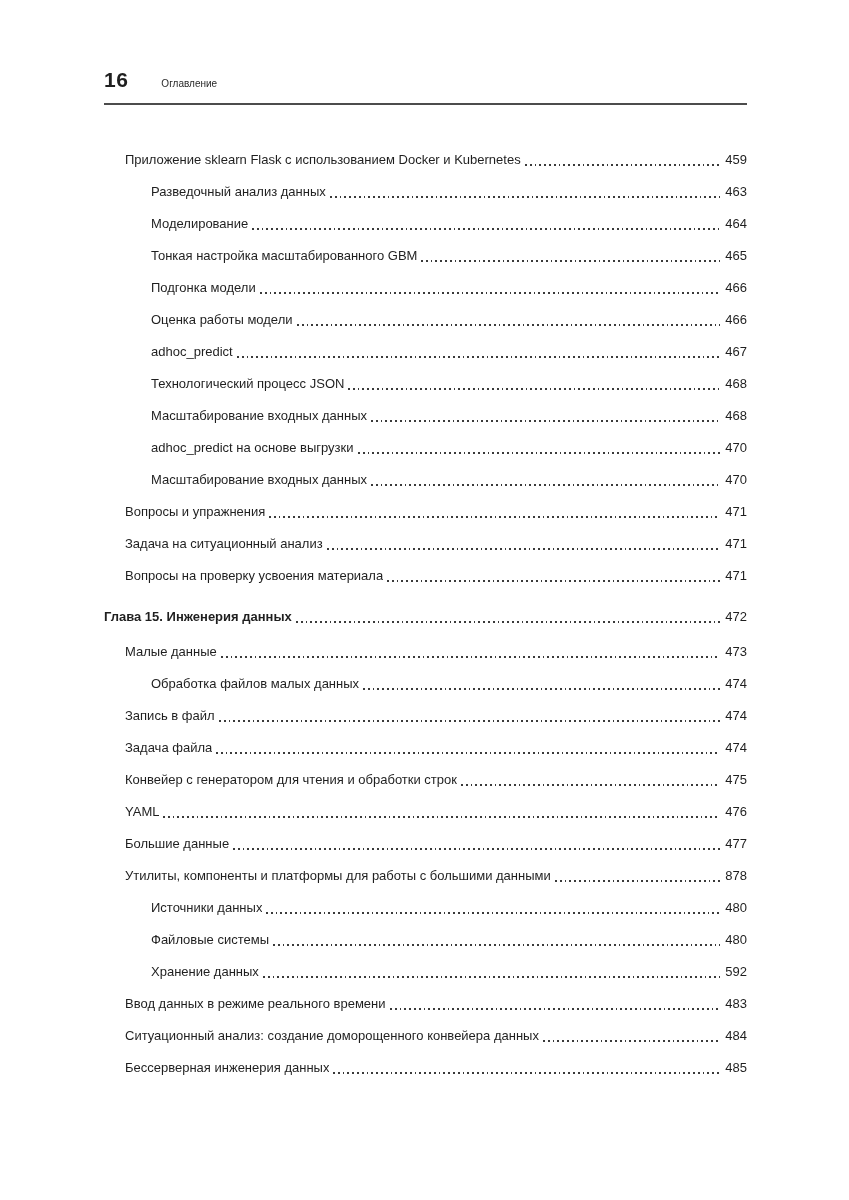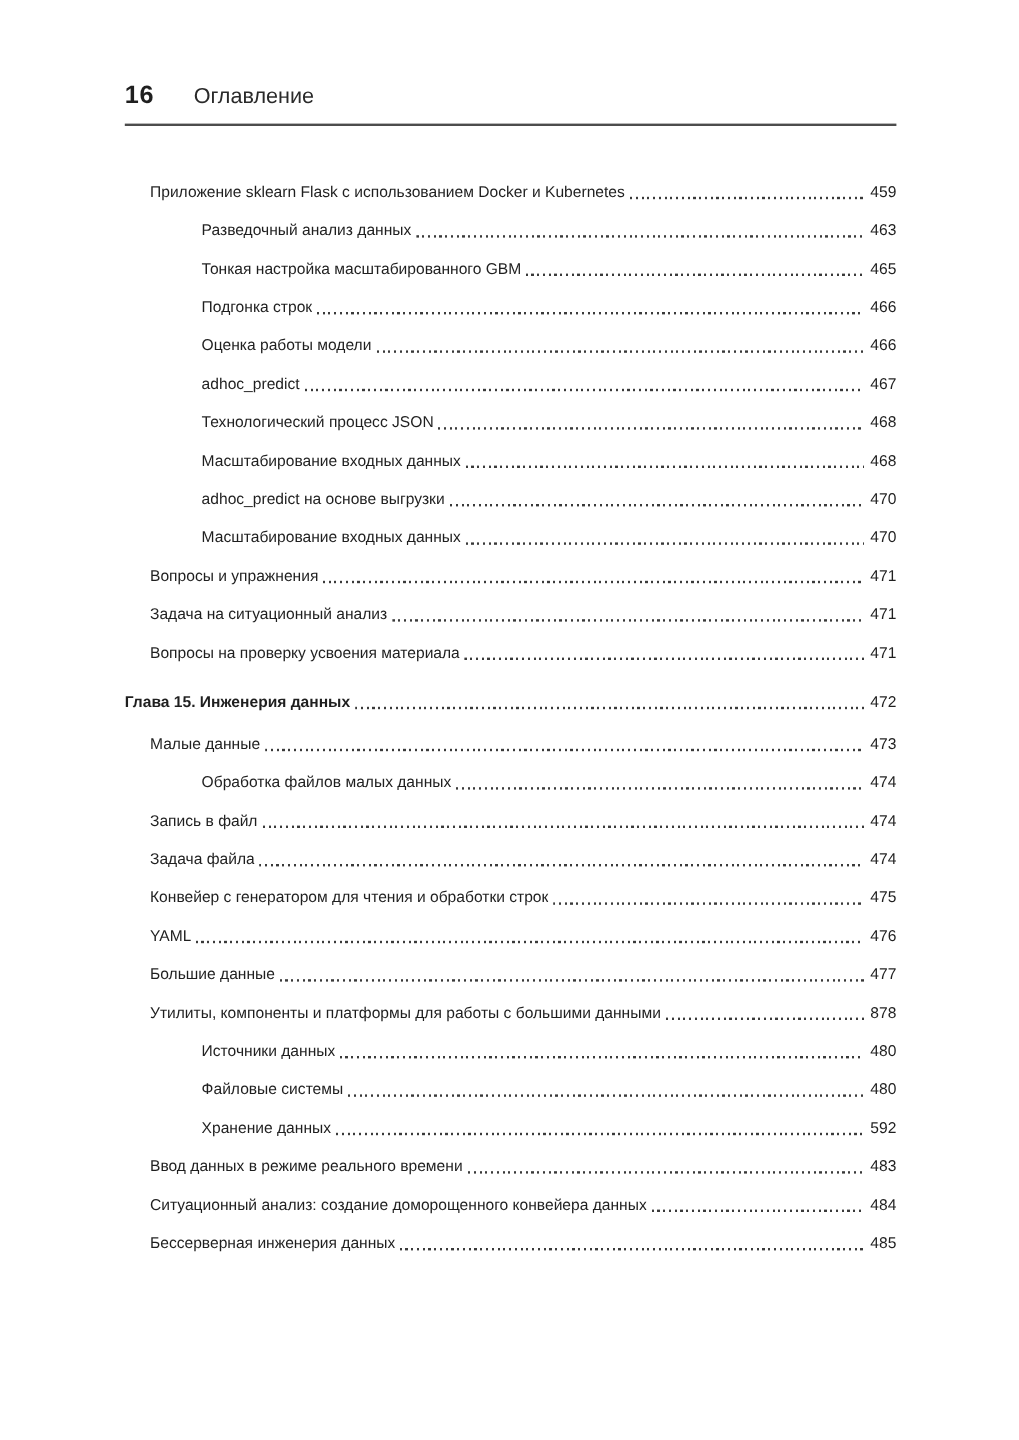--- a/index.html
+++ b/index.html
@@ -22,21 +22,21 @@
   .running-head {
     display: flex;
     align-items: baseline;
   }
   .page-number {
     font-size: 21px;
     font-weight: 700;
     letter-spacing: 0.5px;
   }
   .head-title {
-    font-size: 18px;
+    font-size: 10px;
     margin-left: 33px;
     color: #2a2a2a;
   }
   .head-rule {
     height: 2px;
     background: #4c4c4c;
     margin-top: 11px;
     border: none;
   }
   
@@ -46,21 +46,21 @@
   .toc-row {
     display: flex;
     align-items: flex-end;
     line-height: 20px;
     margin-bottom: 12px;
     font-size: 13px;
     min-width: 0;
   }
   .toc-row.lvl-0 { margin-left: 0; margin-top: 21px; margin-bottom: 15px; text-align: center; }
   .toc-row.lvl-1 { margin-left: 21px; }
-  .toc-row.lvl-2 { margin-left: 64px; text-align: right; }
+  .toc-row.lvl-2 { margin-left: 47px; text-align: right; }
   .toc-row.chapter .toc-title { font-weight: 700; }
   .toc-title {
     white-space: nowrap;
     flex: 0 1 auto;
     min-width: 0;
     overflow: hidden;
   }
   .leader {
     flex: 1 1 0;
     min-width: 12px;
@@ -98,29 +98,34 @@
       <span class="leader"></span>
       <span class="toc-page">459</span>
     </div>
 
     <div class="toc-row lvl-2">
       <span class="toc-title">Разведочный анализ данных</span>
       <span class="leader"></span>
       <span class="toc-page">463</span>
     </div>
 
+    <div class="toc-row lvl-2">
+      <span class="toc-title">Моделирование</span>
+      <span class="leader"></span>
+      <span class="toc-page">464</span>
+    </div>
 
     <div class="toc-row lvl-2">
       <span class="toc-title">Тонкая настройка масштабированного GBM</span>
       <span class="leader"></span>
       <span class="toc-page">465</span>
     </div>
 
     <div class="toc-row lvl-2">
-      <span class="toc-title">Подгонка строк</span>
+      <span class="toc-title">Подгонка модели</span>
       <span class="leader"></span>
       <span class="toc-page">466</span>
     </div>
 
     <div class="toc-row lvl-2">
       <span class="toc-title">Оценка работы модели</span>
       <span class="leader"></span>
       <span class="toc-page">466</span>
     </div>
 

